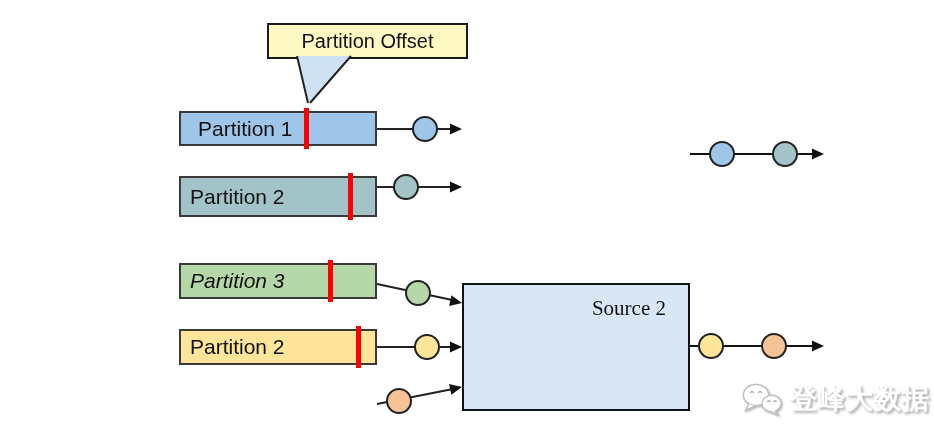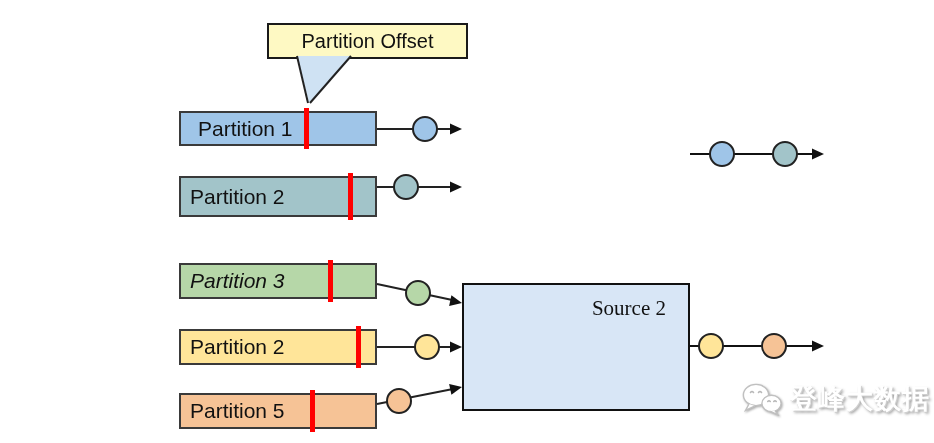--- a/index.html
+++ b/index.html
@@ -71,24 +71,20 @@
   </div>
 
   <div class="bar bar-p3" style="background: rgb(182, 215, 168);">
     <span class="bar-label">Partition 3</span>
     <span class="offset-marker m-p3" style="background: rgb(255, 0, 0);"></span>
   </div>
   <div class="bar bar-p4" style="background: rgb(255, 229, 153);">
     <span class="bar-label">Partition 2</span>
     <span class="offset-marker m-p4" style="background: rgb(255, 0, 0);"></span>
   </div>
-  <div class="bar bar-p5" style="background: rgb(246, 195, 150);">
-    <span class="bar-label">Partition 5</span>
-    <span class="offset-marker m-p5" style="background: rgb(255, 0, 0);"></span>
-  </div>
 
   <div class="source source-s2" style="background: rgb(216, 230, 246);">
     <span class="source-label">Source 2</span>
   </div>
 
   <svg class="connectors" width="934" height="443" viewBox="0 0 934 443">
 
     <polygon points="297,56 351,56 309,103" fill="#cfe2f3"></polygon>
     <path d="M297,56 L308,103" stroke="#222" stroke-width="2" fill="none"></path>
     <path d="M351,56 L310,103" stroke="#222" stroke-width="2" fill="none"></path>

